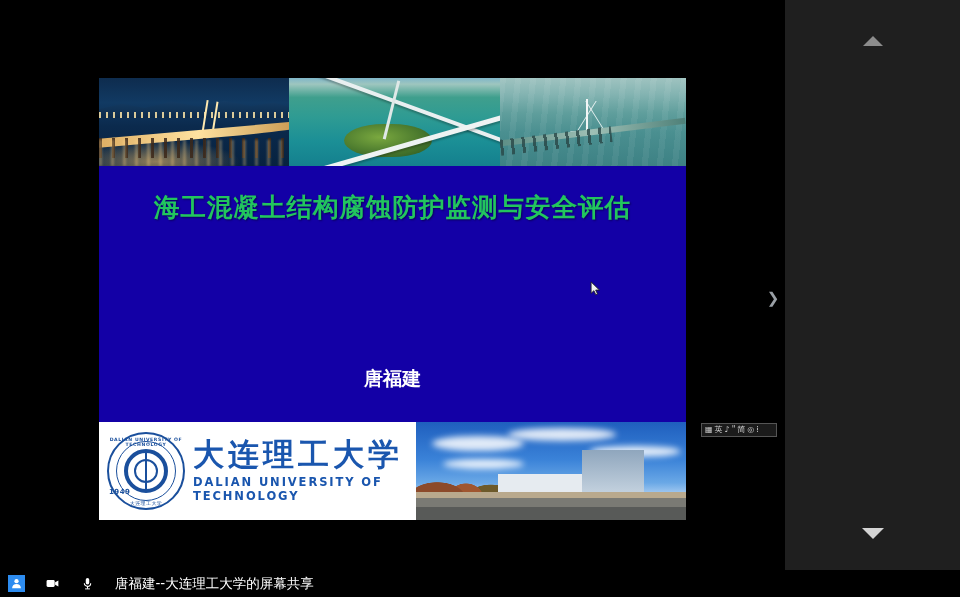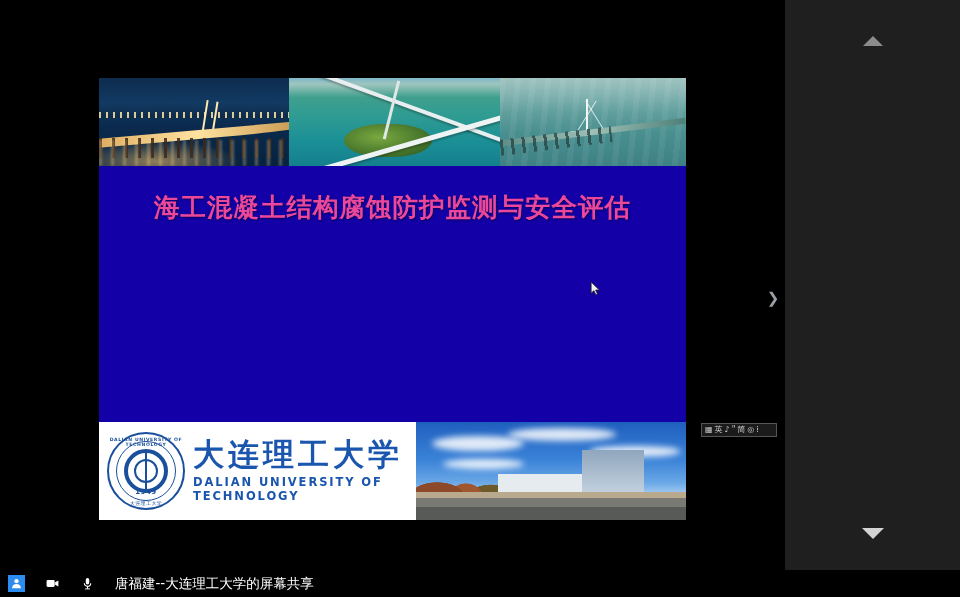--- a/index.html
+++ b/index.html
@@ -56,21 +56,21 @@
   .ph3 .stay2{position:absolute;left:33%;top:26%;width:34px;height:30px;
        border-right:1px solid rgba(245,250,250,.9);border-bottom:1px solid rgba(245,250,250,.6);
        transform:skewX(32deg);}
   .ph3 .deck{position:absolute;left:0;top:58%;width:100%;height:6px;
        background:linear-gradient(90deg,#5d8f86,#9fc0b6,#4e8078);transform:rotate(-7deg);}
   .ph3 .piers{position:absolute;left:0;top:62%;width:60%;height:16px;
        background:repeating-linear-gradient(90deg,rgba(40,70,70,.8) 0 3px,transparent 3px 11px);
        transform:rotate(-7deg);}
 
   .slide-title{position:absolute;left:0;right:0;top:112px;text-align:center;
-       color:#ec4899;font-size:25.5px;font-weight:bold;letter-spacing:1px;
+       color:#22c55e;font-size:25.5px;font-weight:bold;letter-spacing:1px;
        text-shadow:1px 1px 2px rgba(0,0,0,.45);
        font-family:"DejaVu Sans","Liberation Sans",sans-serif;}
   .slide-author{position:absolute;left:0;right:0;top:288px;text-align:center;
        color:#fff;font-size:19px;font-weight:bold;}
   .slide-affil{position:absolute;left:0;right:0;top:325px;text-align:center;
        color:#e6e6f5;font-size:20px;}
   .slide-date{position:absolute;left:0;right:0;top:371px;text-align:center;
        color:#ffe11e;font-size:19px;}
 
   
@@ -80,21 +80,21 @@
   .seal{width:74px;height:74px;border-radius:50%;border:2px solid #1a4f9c;position:relative;
         flex:0 0 auto;background:#fff;}
   .seal .ring2{position:absolute;left:7px;top:7px;right:7px;bottom:7px;border-radius:50%;
         border:1.5px solid #1a4f9c;}
   .seal .ring3{position:absolute;left:15px;top:15px;right:15px;bottom:15px;border-radius:50%;
         border:4px solid #1a4f9c;}
   .seal .ring4{position:absolute;left:25px;top:25px;right:25px;bottom:25px;border-radius:50%;
         border:2px solid #1a4f9c;}
   .seal .bar{position:absolute;left:50%;top:18px;width:2px;height:38px;background:#1a4f9c;
         transform:translateX(-50%);}
-  .seal .yr{position:absolute;left:0;right:0;bottom:12px;text-align:center;color:#1a4f9c;
+  .seal .yr{position:absolute;left:0;right:0;bottom:12px;text-align:left;color:#1a4f9c;
         font-size:7px;font-weight:bold;letter-spacing:.5px;}
   .seal .arc{position:absolute;left:0;right:0;top:3px;text-align:center;color:#1a4f9c;
         font-size:4.6px;letter-spacing:.6px;font-weight:bold;}
   .seal .arcb{position:absolute;left:0;right:0;bottom:2px;text-align:center;color:#1a4f9c;
         font-size:5px;letter-spacing:.4px;}
   .logo-text{margin-left:8px;}
   .logo-cn{color:#1a56ae;font-size:31px;font-weight:bold;letter-spacing:4px;line-height:1;
         font-family:"DejaVu Serif","Liberation Serif",serif;}
   .logo-en{color:#1a56ae;font-size:11.5px;letter-spacing:1.9px;margin-top:5px;font-weight:bold;}
   .campus{width:270px;height:98px;position:relative;overflow:hidden;
@@ -172,20 +172,21 @@
           <div class="sea"></div>
           <div class="stay2"></div>
           <div class="stay"></div>
           <div class="pylon"></div>
           <div class="deck"></div>
           <div class="piers"></div>
         </div>
       </div>
 
       <div class="slide-title">海工混凝土结构腐蚀防护监测与安全评估</div>
+      <div class="slide-author">唐福建</div>
       <div class="slide-date">2020年8月24日</div>
 
       <div class="bottomband">
         <div class="logo-box">
           <div class="seal">
             <div class="arc">DALIAN UNIVERSITY OF TECHNOLOGY</div>
             <div class="ring2"></div>
             <div class="ring3"></div>
             <div class="ring4"></div>
             <div class="bar"></div>

